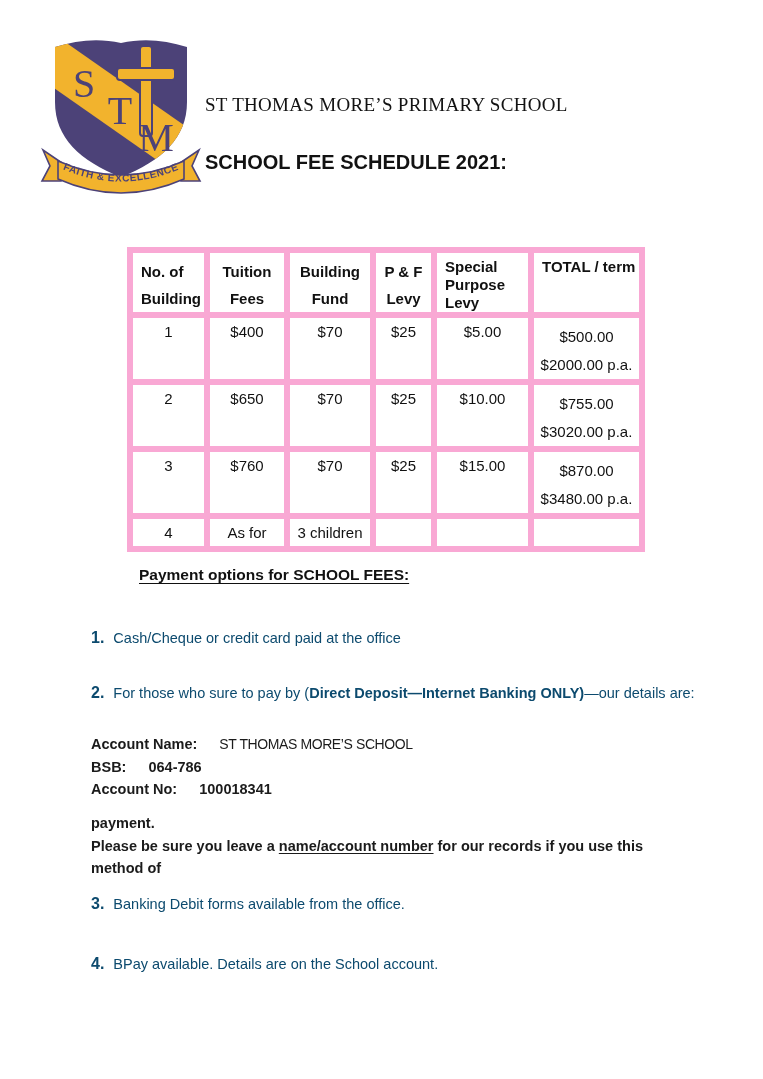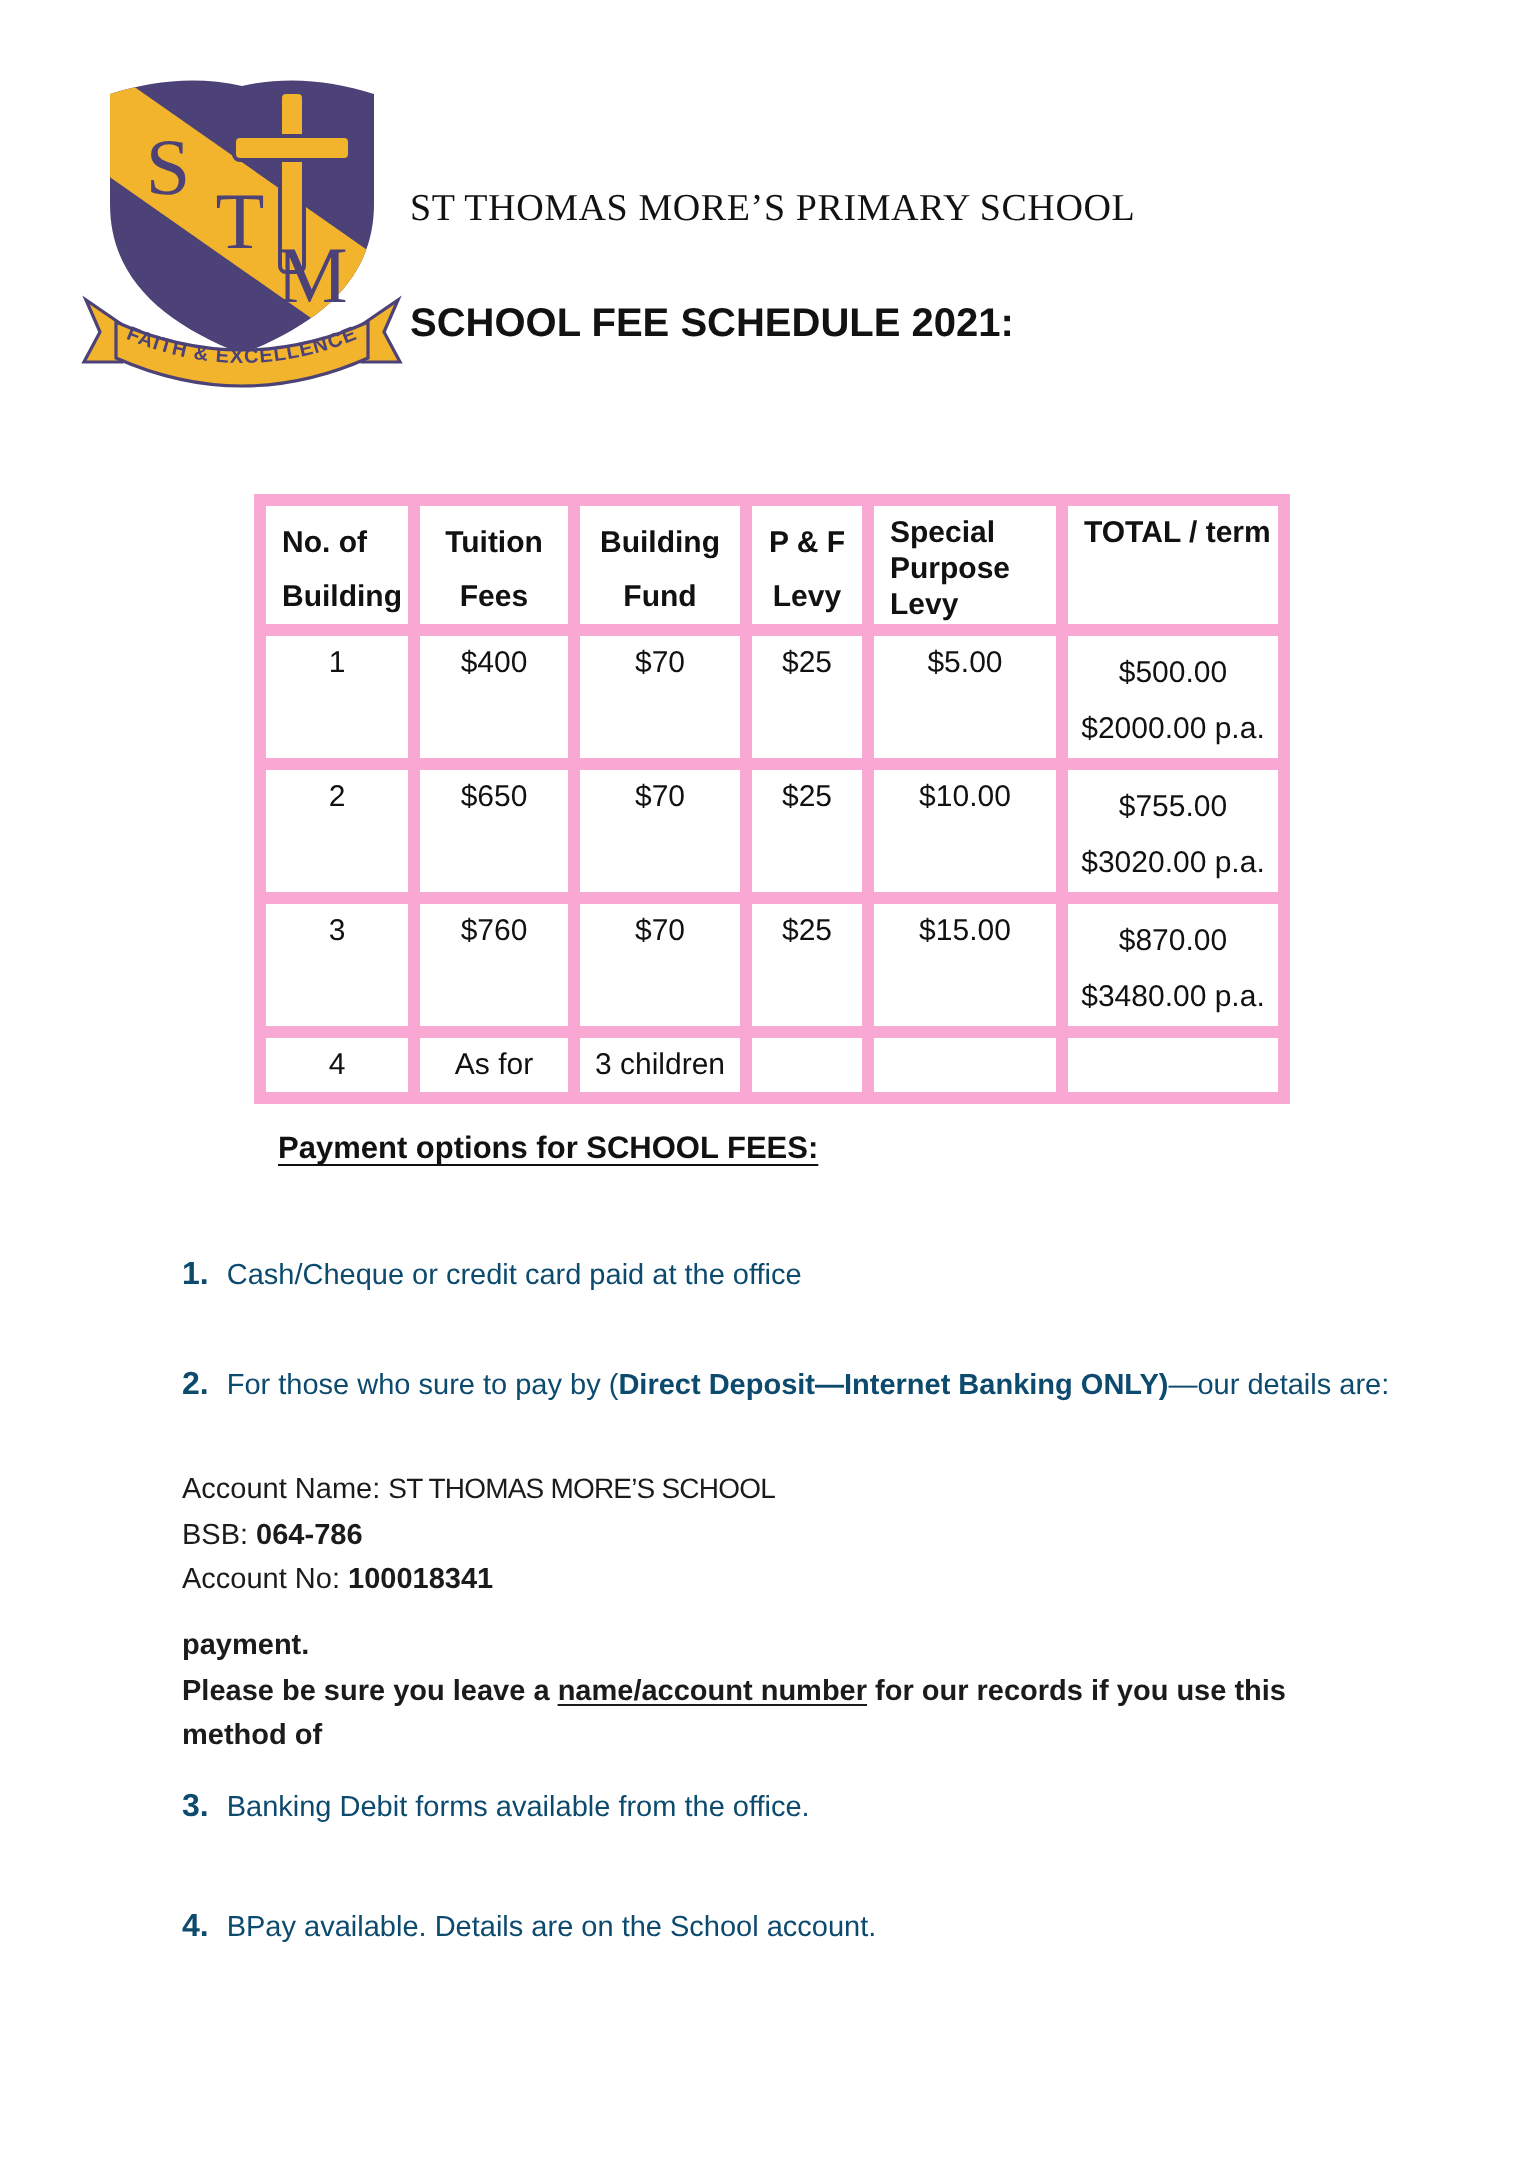--- a/index.html
+++ b/index.html
@@ -65,21 +65,21 @@
   .item-2 { top:684px; width:620px; }
   .item-3 { top:895px; }
   .item-4 { top:955px; }
   .b { font-weight:700; }
   .u { text-decoration:underline; text-underline-offset:2px; }
 
   .account-block {
     position:absolute; left:91px; top:733px;
     font-size:14.5px; line-height:22.5px; color:#1b1b1b;
   }
-  .account-block .lbl { font-weight:400; margin-right:4px; }
+  .account-block .lbl { font-weight:700; margin-right:22px; }
   .acc-name-val { font-size:14px; letter-spacing:-0.4px; }
 
   .note {
     position:absolute; left:91px; top:812px; width:600px;
     font-size:14.5px; font-weight:700; line-height:22.5px; color:#1b1b1b;
   }
 </style>
 </head>
 <body>
 

